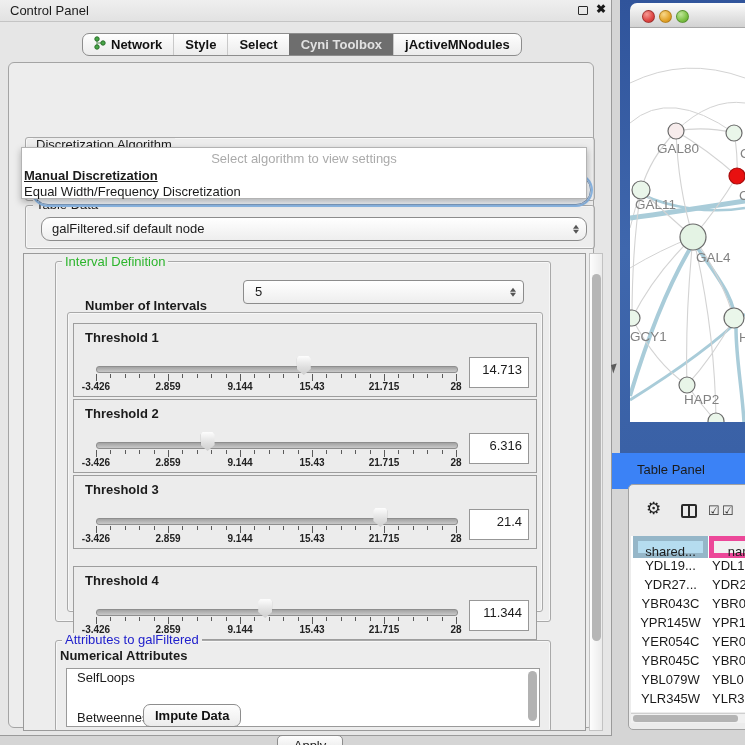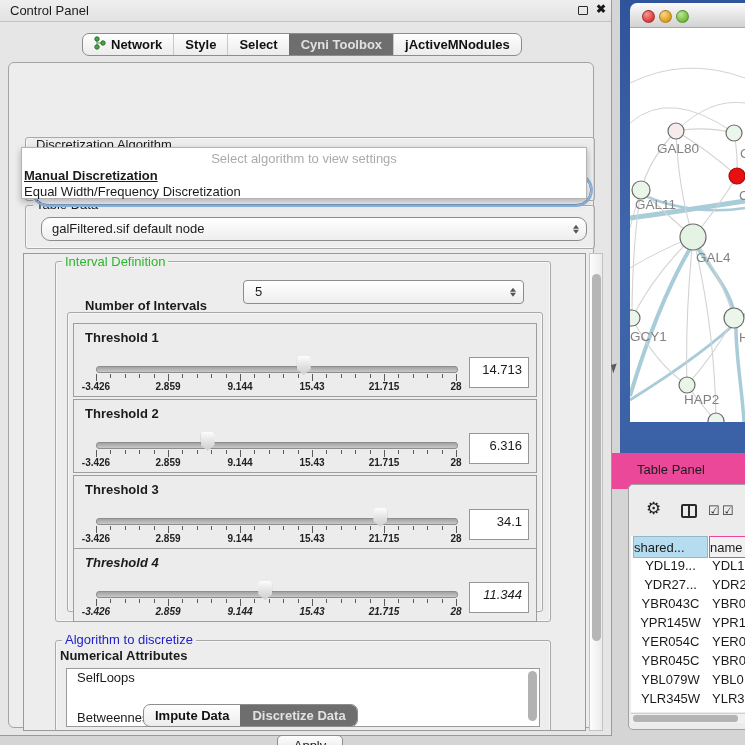--- a/index.html
+++ b/index.html
@@ -90,29 +90,29 @@
   .net-frame{left:620px;top:0;width:125px;height:453px;background:linear-gradient(180deg,#30549b,#3f67ad 55%,#3a61a6);}
   .net-titlebar{left:630px;top:3px;width:120px;height:25px;background:linear-gradient(#fbfbfb,#d2d2d2);
                 border-radius:7px 0 0 0;border-bottom:1px solid #a8a8a8;}
   .light{position:absolute;top:7px;width:11px;height:11px;border-radius:50%;}
   .light.red{left:12px;background:radial-gradient(circle at 35% 30%,#f59a94,#df4744 60%,#b73330);border:1px solid rgba(110,25,25,.55);}
   .light.yellow{left:29px;background:radial-gradient(circle at 35% 30%,#f8d88a,#e3a42b 60%,#c08418);border:1px solid rgba(140,95,10,.55);}
   .light.green{left:46px;background:radial-gradient(circle at 35% 30%,#c0e59a,#7cc145 60%,#5d9c2f);border:1px solid rgba(55,110,25,.55);}
   .net-canvas{left:630px;top:28px;width:115px;height:394px;background:#ffffff;}
 
   
-  .tp-bar{left:612px;top:453px;width:133px;height:36px;background:#ec4899;}
+  .tp-bar{left:612px;top:453px;width:133px;height:36px;background:#3b82f6;}
   .tp-title{left:25px;top:9px;}
   .tp-panel{left:628px;top:484px;width:130px;height:246px;background:#ececec;border:1px solid #a2a2a2;border-radius:5px 0 0 5px;}
   .gear-ic{left:646px;top:500px;font-size:17px;color:#222;line-height:17px;}
   .col-ic{left:681px;top:504px;width:16px;height:14px;border:2px solid #2a2a2a;border-radius:2px;}
   .col-ic:after{content:"";position:absolute;left:5px;top:0;width:2px;height:10px;background:#2a2a2a;}
   .chk-ic{font-size:13px;color:#2a2a2a;}
   .tbl-bg{left:631px;top:536px;width:114px;height:176px;background:#ffffff;}
-  .hcell{position:absolute;top:536px;height:22px;text-align:left;line-height:22px;border:1px solid #ec4899;}
+  .hcell{position:absolute;top:536px;height:22px;text-align:center;line-height:22px;border:5px solid #ec4899;}
   .hcell.hl{background:#b5dcef;border-color:#95b6c8;}
   .hcell.plain{background:#f1f1f1;}
   .tbl-body{left:631px;top:558px;width:114px;height:154px;overflow:hidden;}
   .trow{position:absolute;left:0;width:200px;height:19px;}
   .tc1{position:absolute;left:2px;width:75px;text-align:center;}
   .tc2{position:absolute;left:81px;width:110px;}
   .hscroll{left:631px;top:713px;width:114px;height:10px;background:#f1f1f1;border-top:1px solid #cfcfcf;}
   .hscroll-thumb{left:2px;top:1px;width:105px;height:7px;background:#b4b4b4;border-radius:3px;}
 
   .cursor{left:612px;top:364px;width:0;height:0;border-top:9px solid #5c5c5c;border-right:6px solid transparent;transform:rotate(-15deg);}
@@ -298,23 +298,23 @@
               <div class="tick" style="left: 338.8px; height: 4px;"></div>
               <div class="tick" style="left: 353.2px; height: 4px;"></div>
               <div class="tick" style="left: 367.6px; height: 4px;"></div>
               <div class="tick" style="left: 382px; height: 7px;"></div>
               <div class="tlab" style="left: 22px;">-3.426</div>
               <div class="tlab" style="left: 94px;">2.859</div>
               <div class="tlab" style="left: 166px;">9.144</div>
               <div class="tlab" style="left: 238px;">15.43</div>
               <div class="tlab" style="left: 310px;">21.715</div>
               <div class="tlab" style="left: 382px;">28</div>
-              <div class="valbox">34.1</div>
+              <div class="valbox">21.4</div>
             </div>
-            <div class="thr-panel" style="top: 294px; font-style: italic;">
+            <div class="thr-panel" style="top: 312px;">
               <div class="thr-label">Threshold 4</div>
               <div class="sl-track"></div>
               <div class="sl-thumb" style="left: 184.197px;"></div>
               <div class="tick" style="left: 22px; height: 7px;"></div>
               <div class="tick" style="left: 36.4px; height: 4px;"></div>
               <div class="tick" style="left: 50.8px; height: 4px;"></div>
               <div class="tick" style="left: 65.2px; height: 4px;"></div>
               <div class="tick" style="left: 79.6px; height: 4px;"></div>
               <div class="tick" style="left: 94px; height: 7px;"></div>
               <div class="tick" style="left: 108.4px; height: 4px;"></div>
@@ -341,44 +341,41 @@
               <div class="tlab" style="left: 94px;">2.859</div>
               <div class="tlab" style="left: 166px;">9.144</div>
               <div class="tlab" style="left: 238px;">15.43</div>
               <div class="tlab" style="left: 310px;">21.715</div>
               <div class="tlab" style="left: 382px;">28</div>
               <div class="valbox">11.344</div>
             </div>
           </div>
 
         <div class="a grp g-attr"></div>
-        <span class="a gtitle blue t-attr">Algorithm to discretize</span>
+        <span class="a gtitle blue t-attr">Attributes to galFiltered</span>
         <span class="a attr-label">Numerical Attributes</span>
         <div class="a attr-list" id="attr-list">
           <div class="list-sb">
             <div class="a list-sb-thumb"></div>
           </div>
         <div class="attr-item" style="top: 1px;">SelfLoops</div>
             <div class="attr-item" style="top: 41px;">BetweennessCentrality</div>
           </div>
       </div>
 
       <div class="a big-sb">
         <div class="a big-sb-thumb"></div>
       </div>
 
       <div class="a apply-btn">Apply</div>
     </div>
 
     <div class="a tabstrip bottom-tabs" id="bottom-tabs">
         <div class="tab">
           <span>Impute Data</span>
-        </div>
-        <div class="tab sel">
-          <span>Discretize Data</span>
         </div>
       </div>
   </div>
 
   <div class="a net-frame"></div>
   <div class="a net-titlebar">
     <span class="light red"></span>
     <span class="light yellow"></span>
     <span class="light green"></span>
   </div>

